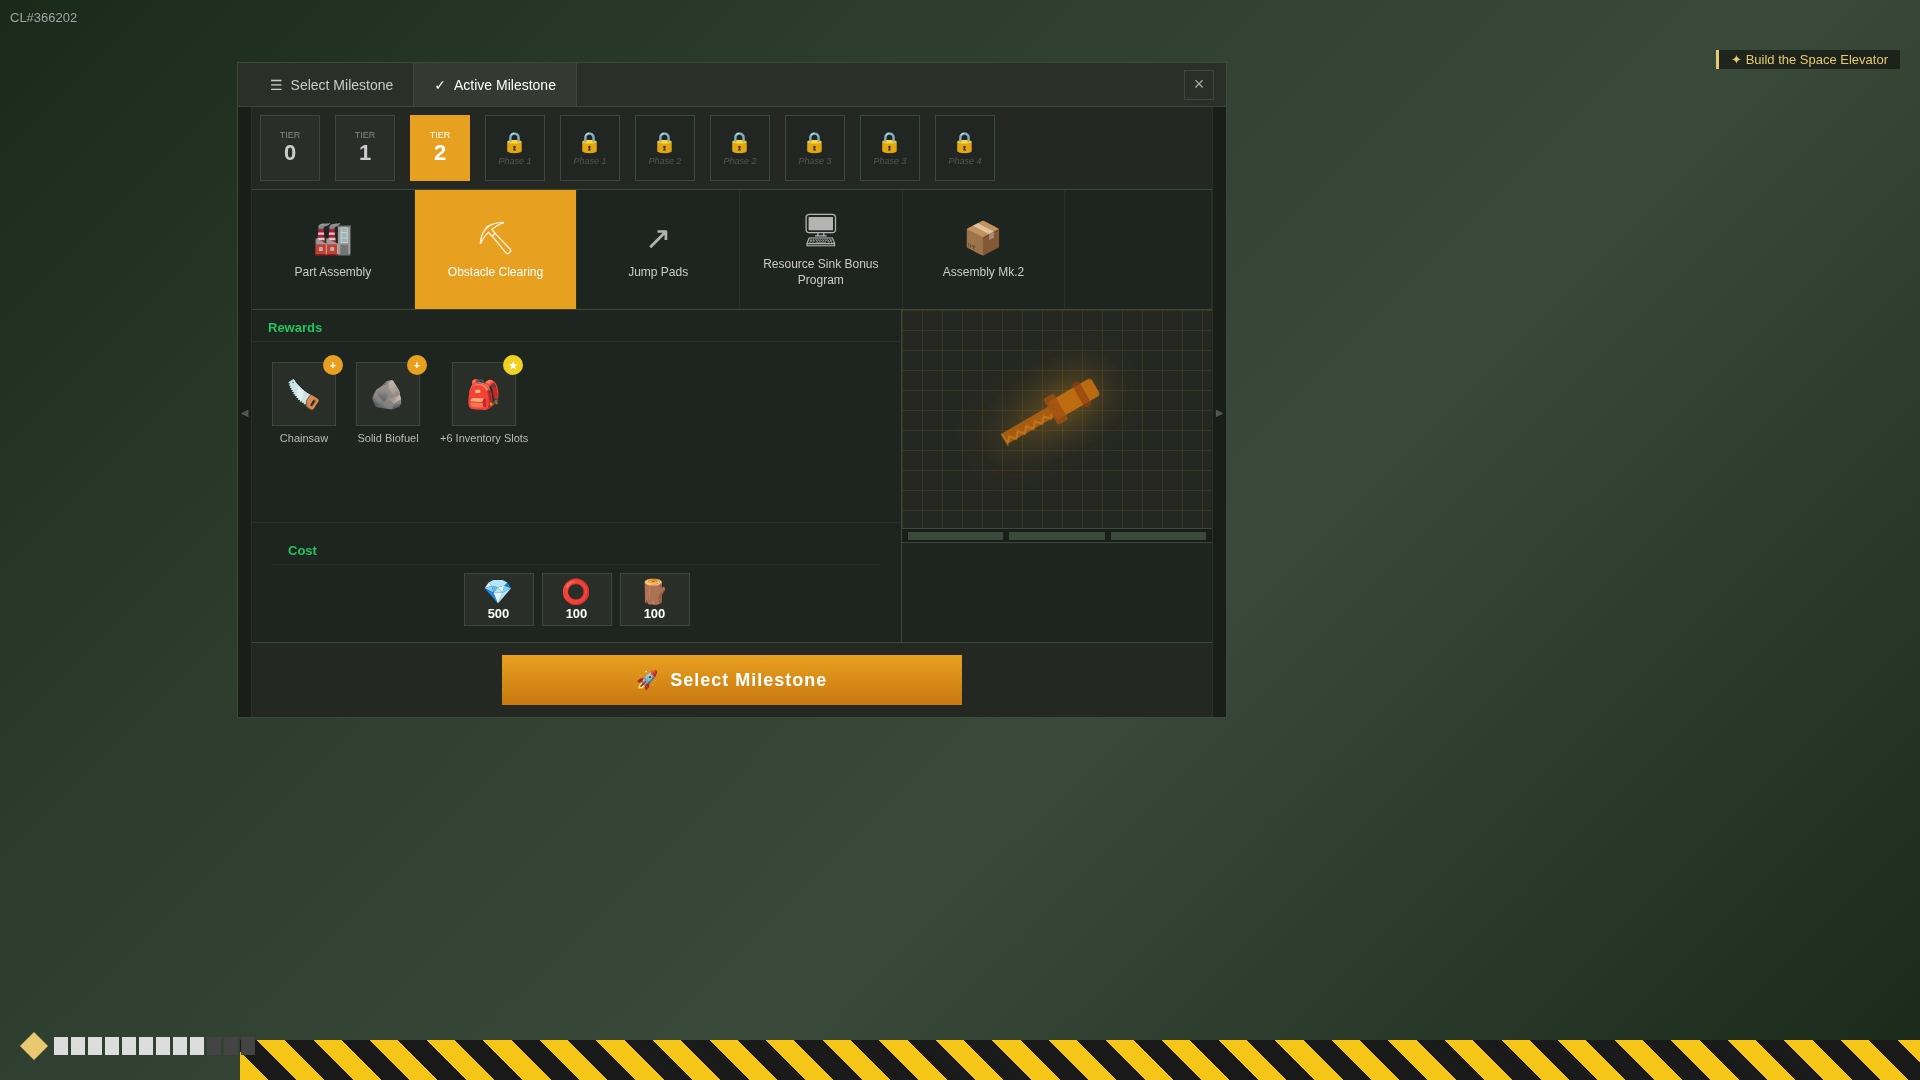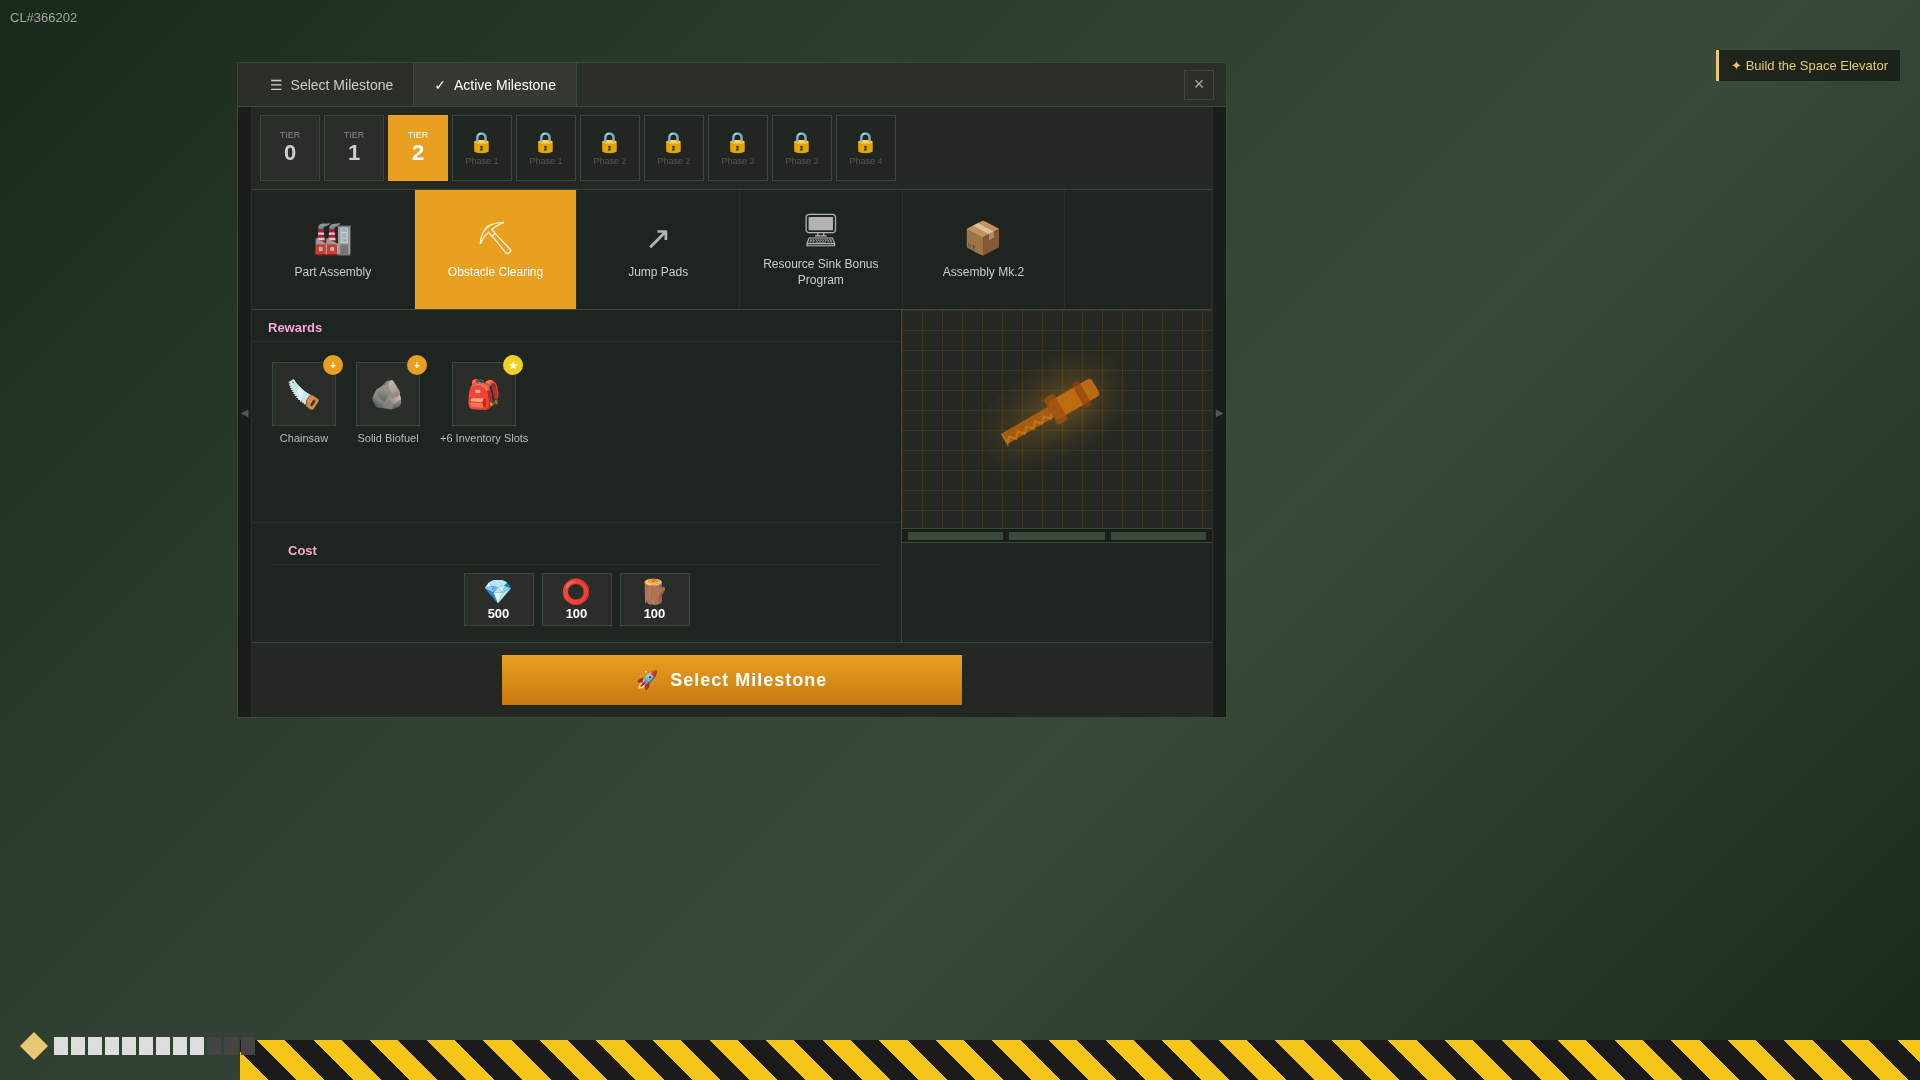--- a/index.html
+++ b/index.html
@@ -28,21 +28,21 @@
       font-size: 13px;
       z-index: 10;
     }
 
     .right-quest {
       position: absolute;
       top: 50px;
       right: 20px;
       background: rgba(0,0,0,0.5);
       color: #e8c870;
-      padding: 8px 12px;
+      padding: 2px 12px;
       font-size: 13px;
       border-left: 3px solid #e8c870;
       z-index: 10;
     }
 
     
     .health-bar {
       position: absolute;
       bottom: 20px;
       left: 20px;
@@ -140,21 +140,21 @@
       border: 1px solid #444;
     }
 
     
     .tier-row {
       display: flex;
       align-items: center;
       background: #252822;
       border-bottom: 1px solid #3a4a3a;
       padding: 8px 8px;
-      gap: 4px;
+      gap: 15px;
       overflow-x: auto;
     }
     .tier-tab {
       display: flex;
       flex-direction: column;
       align-items: center;
       justify-content: center;
       min-width: 60px;
       height: 66px;
       background: #2a2e28;
@@ -171,21 +171,21 @@
       background: #e8a020;
       border-color: #e8a020;
     }
     .tier-tab.active .tier-label { color: #fff; }
     .tier-tab.active .tier-num { color: #fff; }
     .tier-tab.locked {
       background: #222622;
       color: #666;
     }
     .tier-tab .lock-icon { font-size: 20px; color: #555; }
-    .tier-tab .phase-label { font-size: 9px; color: #555; margin-top: 2px; }
+    .tier-tab .phase-label { font-size: 9px; color: #555; margin-top: 2px; font-style: italic; }
 
     
     .milestone-row {
       display: flex;
       align-items: stretch;
       background: #1e2420;
       border-bottom: 1px solid #3a4a3a;
       min-height: 120px;
     }
     .milestone-item {
@@ -223,21 +223,21 @@
     .left-panel {
       flex: 1;
       display: flex;
       flex-direction: column;
       border-right: 1px solid #3a4a3a;
     }
 
     
     .section-label {
       padding: 10px 16px 6px;
-      color: #f9a8d4;
+      color: #22c55e;
       font-size: 13px;
       font-weight: bold;
       border-bottom: 1px solid #2a3028;
     }
 
     .rewards-area {
       display: flex;
       gap: 20px;
       padding: 20px 20px;
       flex-wrap: wrap;

